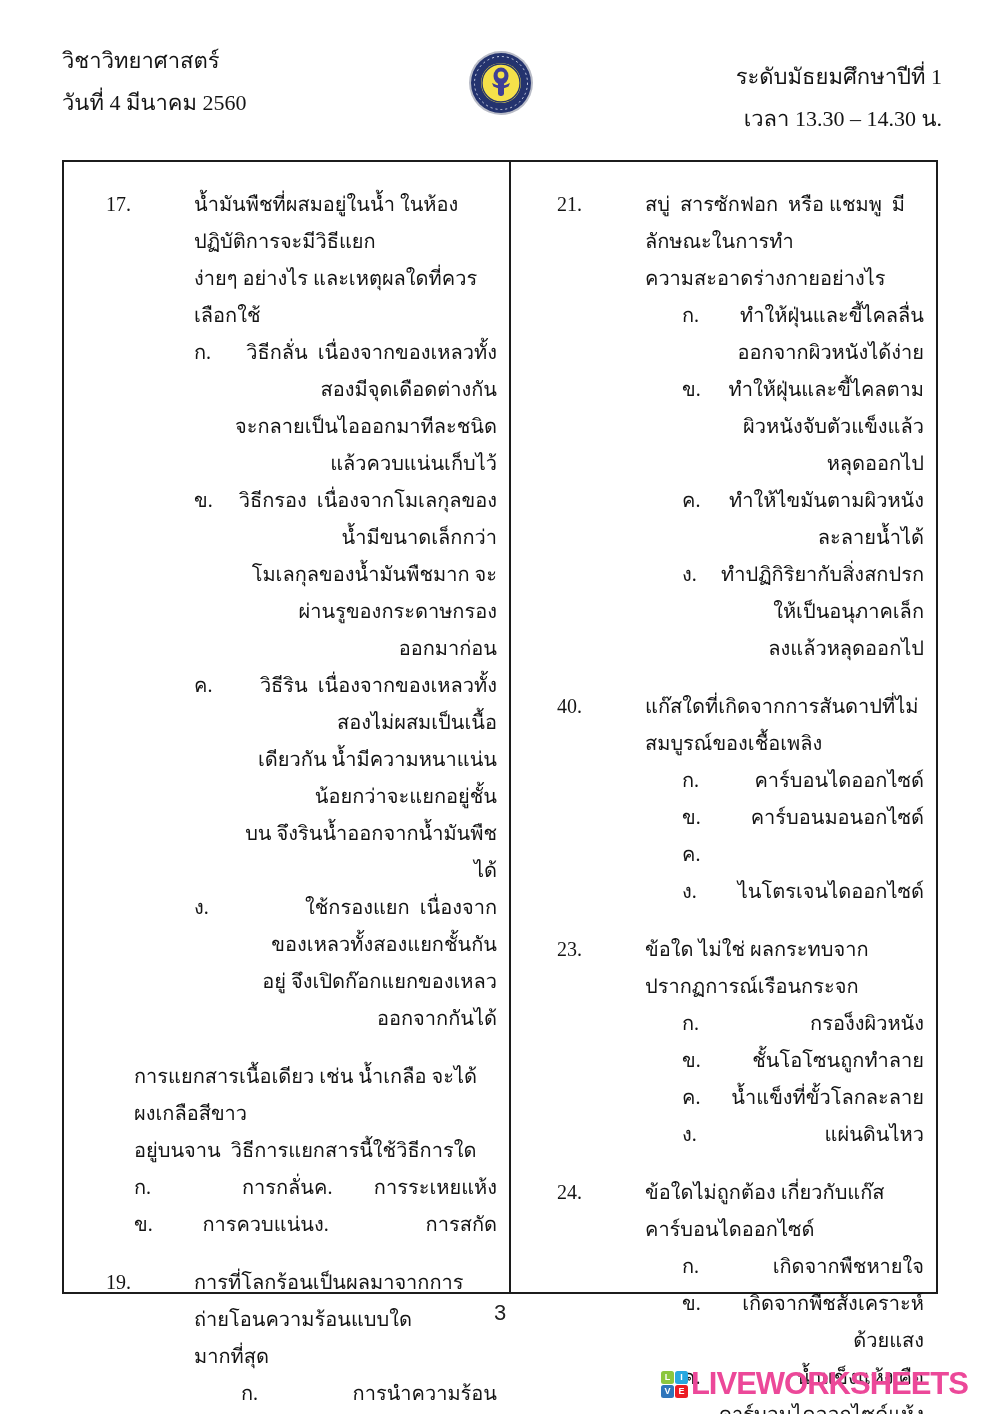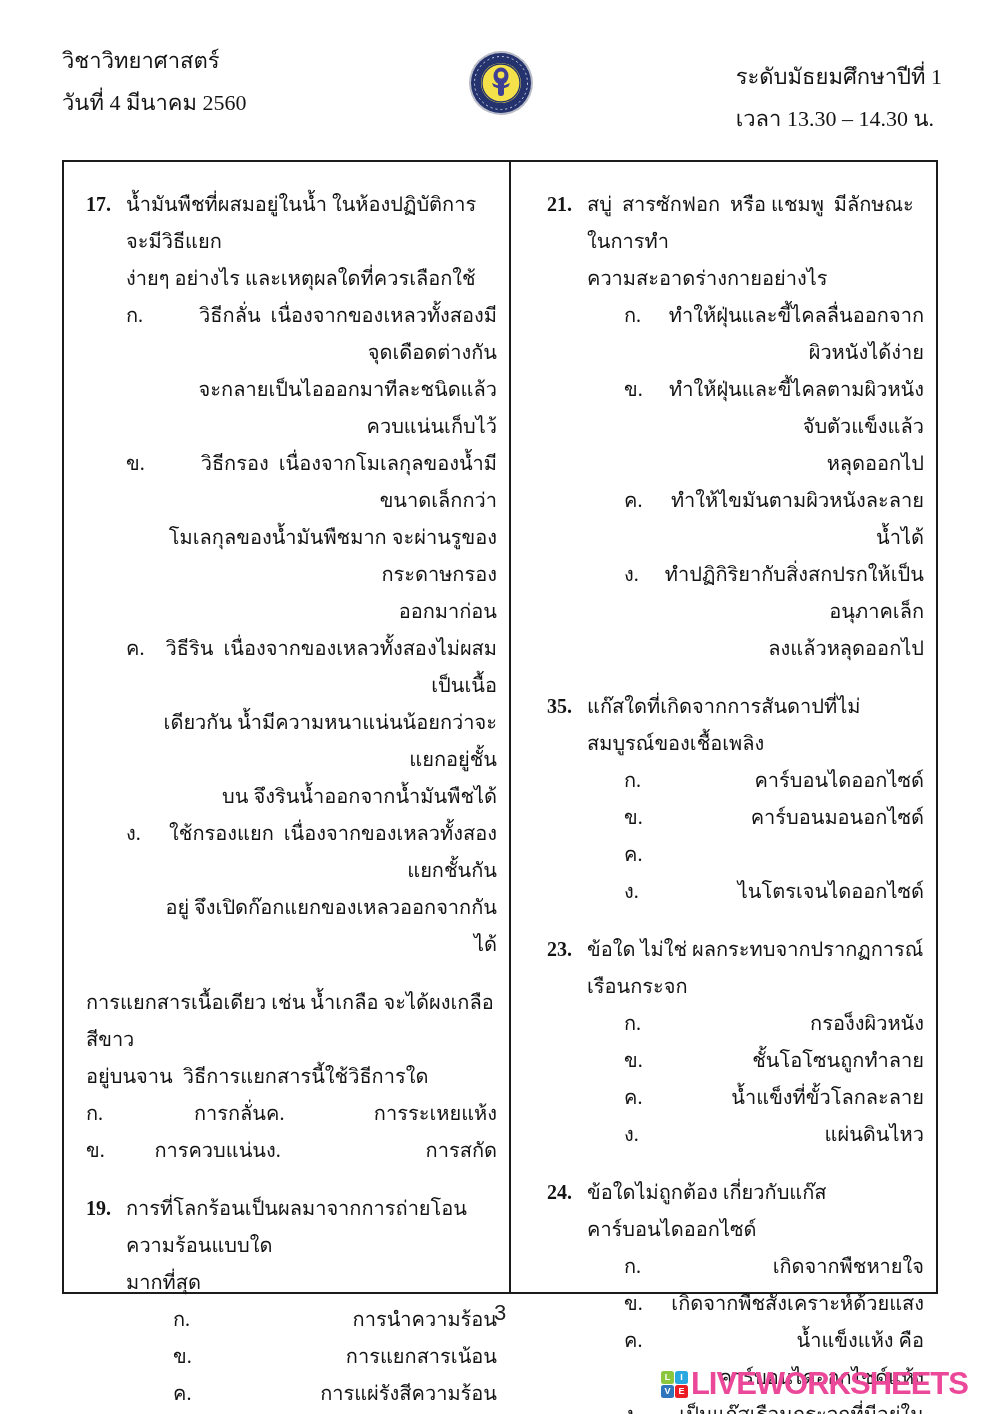--- a/index.html
+++ b/index.html
@@ -5,35 +5,35 @@
 <style>
   html,body { margin:0; padding:0; }
   body {
     width:1000px; height:1414px; position:relative; background:#ffffff;
     font-family:"Liberation Serif","DejaVu Serif",serif; color:#141414;
     overflow:hidden;
   }
 
   
   .header-left  { position:absolute; left:62px;  top:40px; font-size:22px; line-height:42px; }
-  .header-right { position:absolute; right:58px; top:56px; font-size:22px; line-height:42px; text-align:left; }
+  .header-right { position:absolute; right:58px; top:56px; font-size:22px; line-height:42px; text-align:right; }
   .emblem { position:absolute; left:468px; top:50px; width:66px; height:66px; }
 
   
   .sheet-box {
     position:absolute; left:62px; top:160px; width:876px; height:1134px;
     border:2px solid #1c1c1c; box-sizing:border-box; display:flex; background:#fff;
   }
   .col { box-sizing:border-box; padding:24px 12px 0 22px; }
   .col-left  { width:447px; border-right:2px solid #1c1c1c; }
-  .col-right { flex:1; padding-left:36px; }
+  .col-right { flex:1; padding-left:26px; }
 
   .question { display:flex; margin-bottom:21px; font-size:20px; line-height:37px; }
-  .q-num  { width:40px; flex:none; font-weight:bold; }
-  .q-body { flex:1; min-width:0; }
+  .q-num  { width:40px; flex:none; font-weight:normal;margin-left:20px; }
+  .q-body { flex:1; min-width:0;margin-left:48px; }
   .q-text { white-space:pre-wrap; }
   .choice  { display:flex; }
   .c-label { width:34px; flex:none; }
   .c-text  { white-space:pre-wrap; flex:1;text-align:right; }
   .choices.indent-lg .choice { padding-left:47px; }
   .choices.indent-md .choice { padding-left:37px; }
   .choices.two-col { display:grid; grid-template-columns:180px 1fr; }
   .u { text-underline-offset:4px; }
 
   
@@ -187,21 +187,21 @@
           <div class="choice">
             <span class="c-label">ง.</span>
             <span class="c-text">ทำปฏิกิริยากับสิ่งสกปรกให้เป็นอนุภาคเล็ก
 ลงแล้วหลุดออกไป</span>
           </div>
         </div>
       </div>
     </div>
 
     <div class="question">
-      <div class="q-num">35.</div>
+      <div class="q-num">40.</div>
       <div class="q-body">
         <div class="q-text">แก๊สใดที่เกิดจากการสันดาปที่ไม่สมบูรณ์ของเชื้อเพลิง</div>
         <div class="choices indent-md">
           <div class="choice">
             <span class="c-label">ก.</span>
             <span class="c-text">คาร์บอนไดออกไซด์</span>
           </div>
           <div class="choice">
             <span class="c-label">ข.</span>
             <span class="c-text">คาร์บอนมอนอกไซด์</span>

